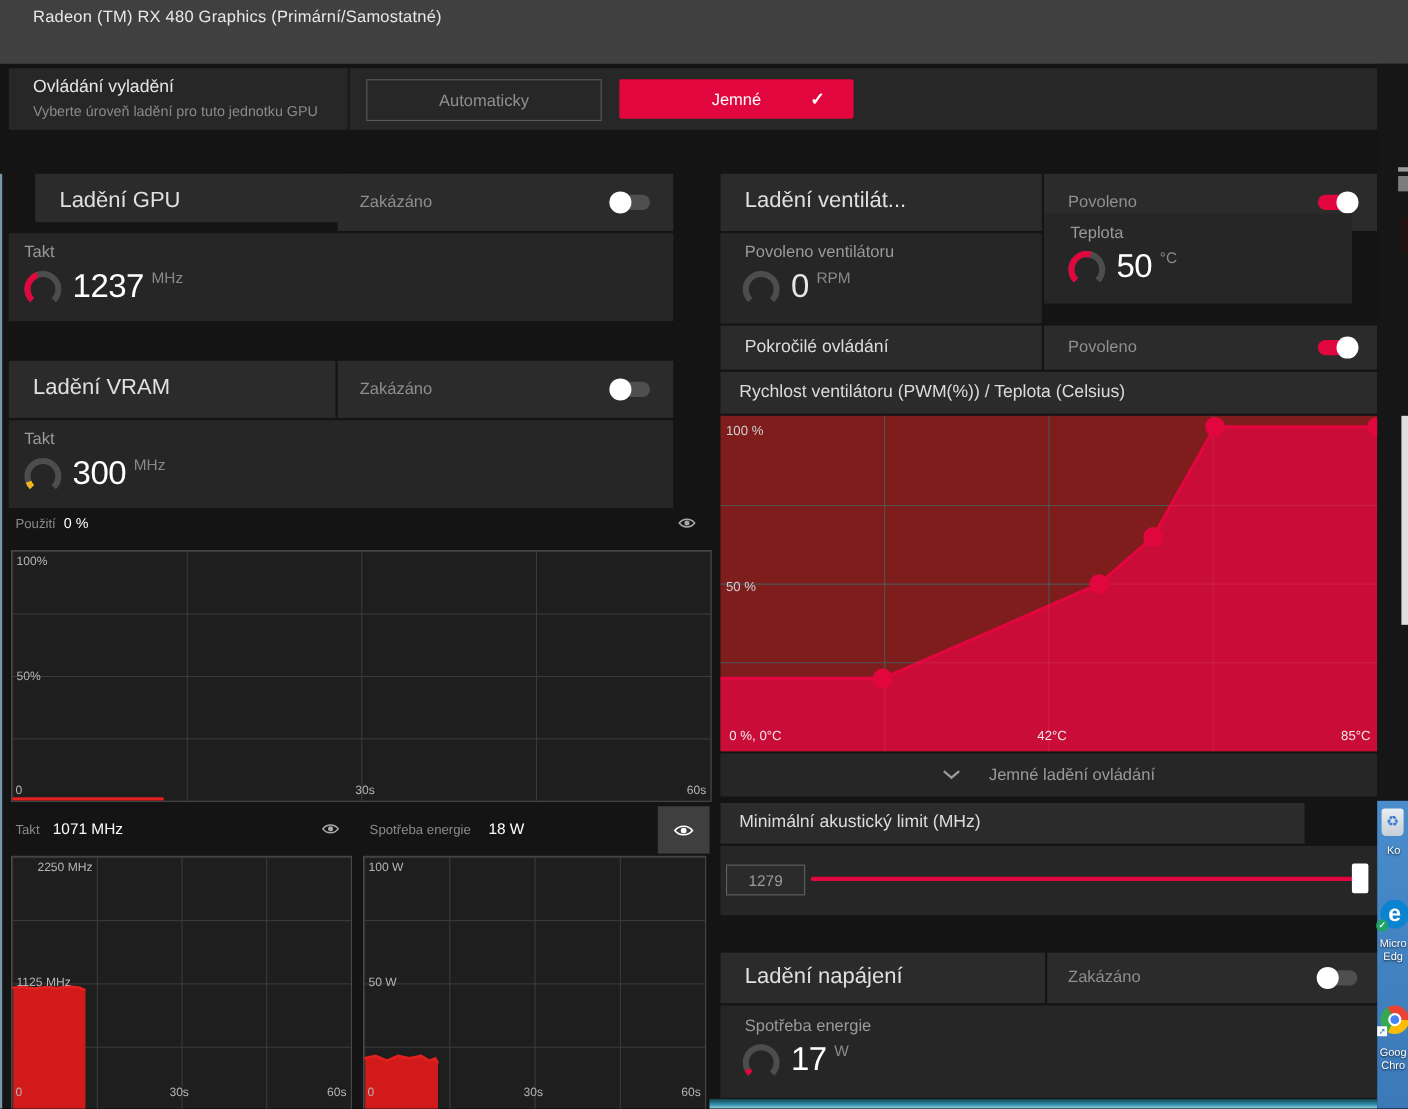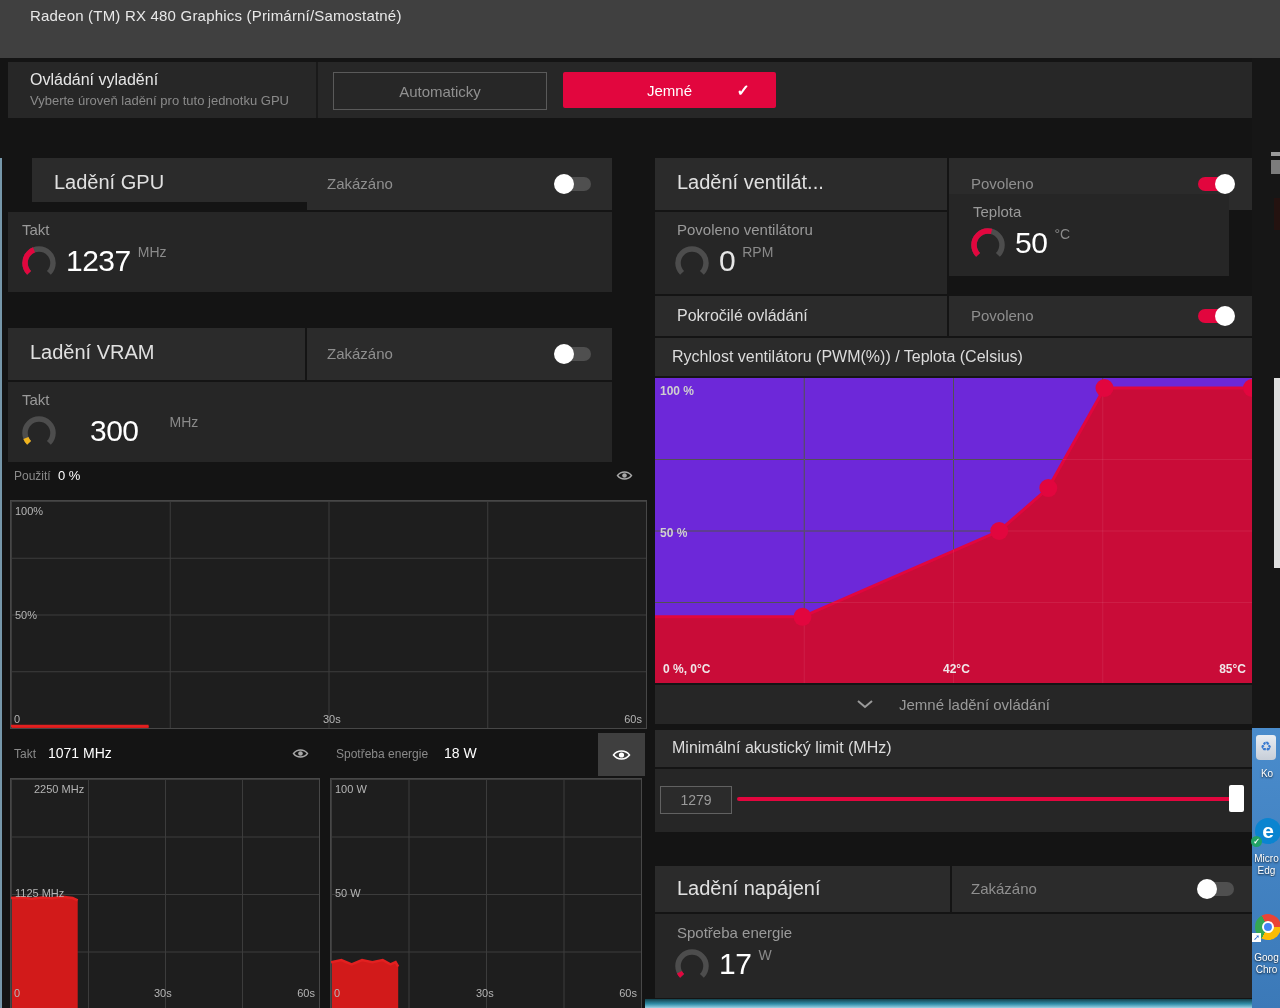--- a/index.html
+++ b/index.html
@@ -108,21 +108,21 @@
     <div class="abs tile-title" style="left:22px;top:13px;">Ladění VRAM</div>
   </div>
   <div class="abs cell-h" style="left:307px;top:328px;width:305px;height:52px;">
     <div class="abs state-label" style="left:20px;top:17px;">Zakázáno</div>
     <div class="toggle" style="left:248px;top:19px;">
         <div class="knob"></div>
       </div>
   </div>
   <div class="abs cell-b" style="left:8px;top:382px;width:604px;height:80px;">
     <div class="abs metric-label" style="left:14px;top:9px;">Takt</div>
-    <div class="abs vrow" style="left:12px;top:32px;gap:24px;">
+    <div class="abs vrow" style="left:12px;top:32px;">
       <span class="gauge"><svg width="38" height="38">
     <path d="M9.1,28.9 A14,14 0 1 1 28.9,28.9" fill="none" stroke="#4d4d4d" stroke-width="5.5"></path>
     <path d="M9.1,28.9 A14,14 0 1 1 28.9,28.9" fill="none" stroke="#f0b41e" stroke-width="5.5" stroke-dasharray="5.9 66.0"></path>
   </svg></span>
       <span class="big-num" style="margin-left:8px;">300</span>
       <span class="unit">MHz</span>
     </div>
   </div>
 
   <div class="abs cell-h" style="left:655px;top:158px;width:292px;height:52px;">
@@ -161,21 +161,21 @@
   </div>
   <div class="abs cell-h" style="left:949px;top:296px;width:303px;height:40px;">
     <div class="abs state-label" style="left:22px;top:11px;">Povoleno</div>
     <div class="toggle on" style="left:249px;top:13px;">
         <div class="knob"></div>
       </div>
   </div>
   <div class="abs cell-h" style="left:655px;top:338px;width:597px;height:38px;">
     <div class="abs" style="left:17px;top:10px;font-size:16px;color:#dcdcdc;">Rychlost ventilátoru (PWM(%)) / Teplota (Celsius)</div>
   </div>
-  <div class="abs" style="left:655px;top:378px;width:597px;height:305px;background:#6d28d9;font-weight:bold;">
+  <div class="abs" style="left:655px;top:378px;width:597px;height:305px;background:#7f1d1d;">
     <svg id="fan-svg" width="597" height="305" style="position:absolute;left:0;top:0;overflow:visible;">
         <line x1="149.25" y1="0" x2="149.25" y2="305" stroke="#454545"></line>
         <line x1="298.5" y1="0" x2="298.5" y2="305" stroke="#454545"></line>
         <line x1="447.75" y1="0" x2="447.75" y2="305" stroke="#454545"></line>
         <line x1="0" y1="81.5" x2="597" y2="81.5" stroke="#454545"></line>
         <line x1="0" y1="153" x2="597" y2="153" stroke="#454545"></line>
         <line x1="0" y1="224.5" x2="597" y2="224.5" stroke="#454545"></line>
         <polygon points="0.0,238.8 147.5,238.8 344.2,153.0 393.3,110.1 449.5,10.0 597.0,10.0 597,305 0,305" fill="#c90c38"></polygon>
         <polyline points="0.0,238.8 147.5,238.8 344.2,153.0 393.3,110.1 449.5,10.0 597.0,10.0" fill="none" stroke="#e2063e" stroke-width="3"></polyline>
         <line x1="149.25" y1="0" x2="149.25" y2="305" stroke="#ffffff" opacity="0.07"></line>
@@ -196,21 +196,21 @@
     <div class="fan-lbl" style="left:288px;bottom:7px;color:#f0e6e8;">42°C</div>
     <div class="fan-lbl" style="right:6px;bottom:7px;color:#f0e6e8;">85°C</div>
   </div>
   <div class="abs fine-row" style="left:655px;top:685px;width:597px;height:39px;">
     <svg width="16" height="9">
         <polyline points="1,1 8,7 15,1" fill="none" stroke="#9a9a9a" stroke-width="2"></polyline>
       </svg>
     <span>Jemné ladění ovládání</span>
   </div>
 
-  <div class="abs cell-h" style="left:655px;top:730px;width:597px;height:37px;">
+  <div class="abs cell-h" style="left:655px;top:730px;width:531px;height:37px;">
     <div class="abs" style="left:17px;top:9px;font-size:16px;color:#dcdcdc;">Minimální akustický limit (MHz)</div>
   </div>
   <div class="abs cell-b" style="left:655px;top:769px;width:597px;height:63px;">
     <input class="abs acoustic-input" style="left: 5px; top: 17px;" value="1279">
     <div class="slider-track" style="left:82px;top:28px;width:505px;"></div>
     <div class="slider-handle" style="left:574px;top:16px;"></div>
   </div>
 
   <div class="abs cell-h" style="left:655px;top:866px;width:295px;height:46px;">
     <div class="abs tile-title" style="left:22px;top:11px;">Ladění napájení</div>

